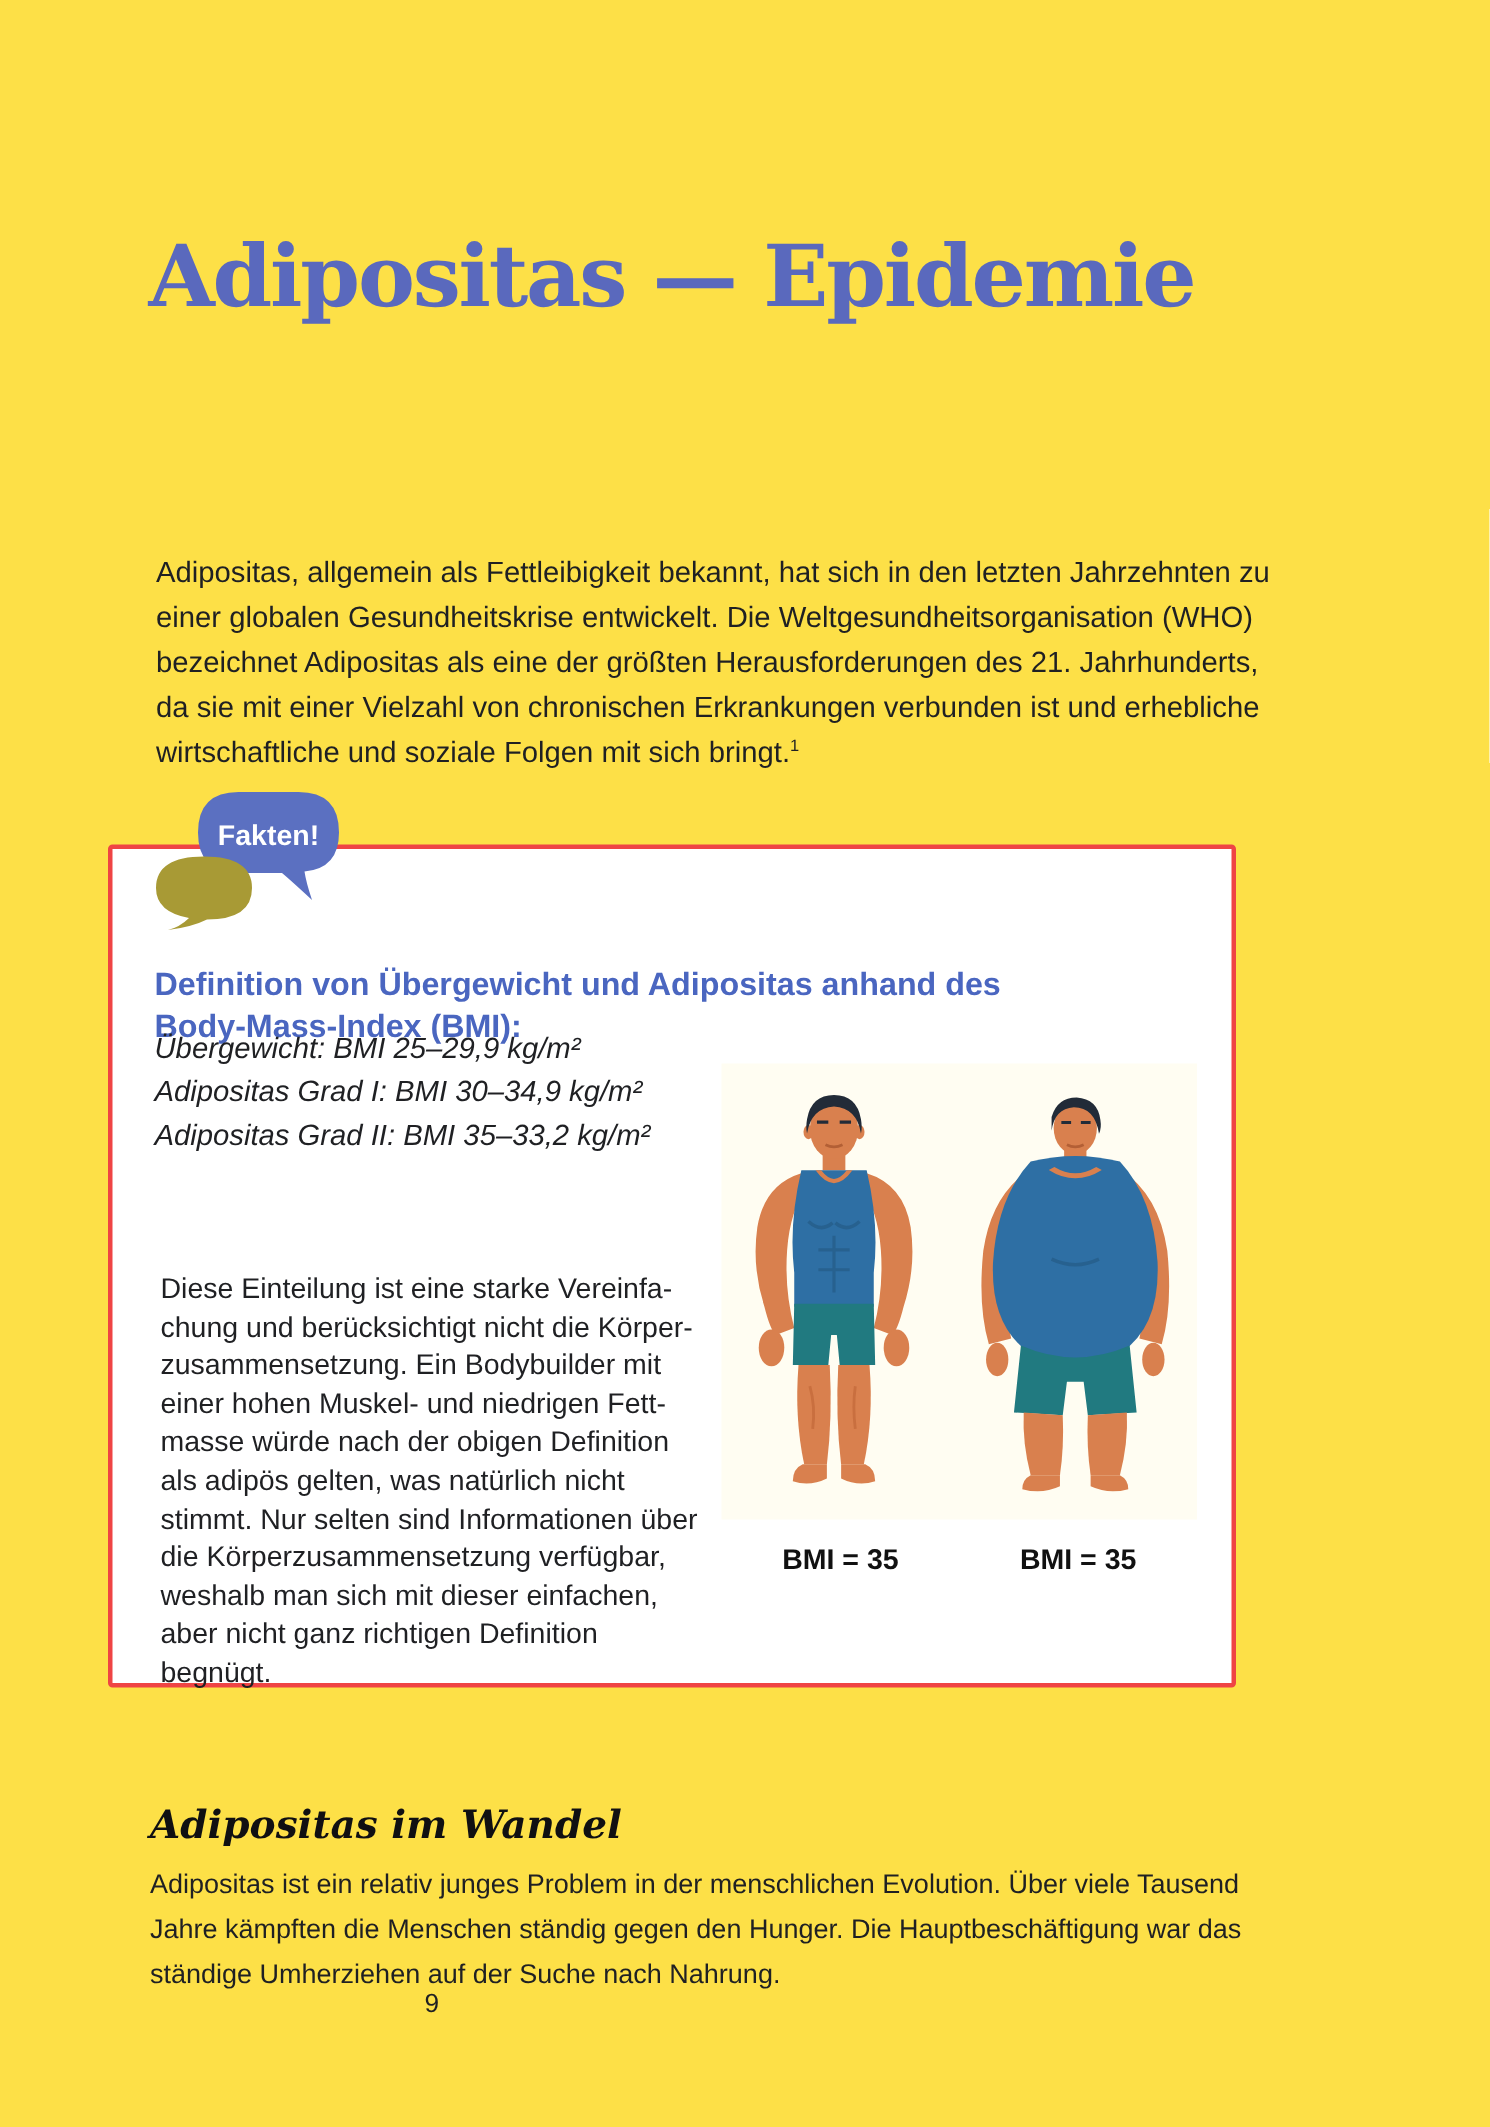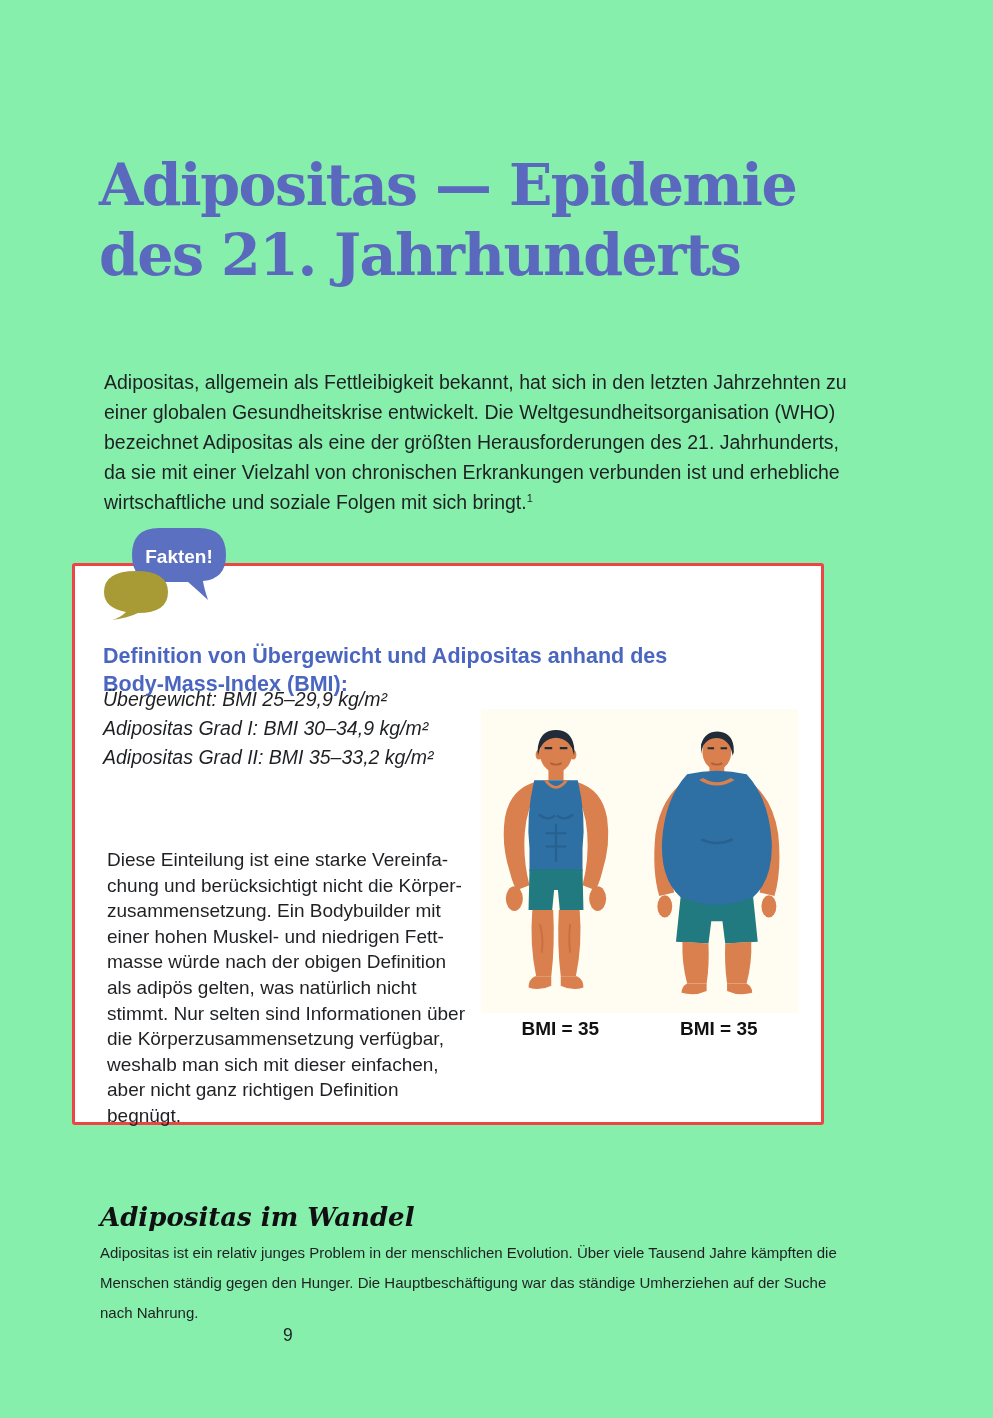--- a/index.html
+++ b/index.html
@@ -1,17 +1,17 @@
 <!DOCTYPE html>
 <html><head>
 <meta charset="utf-8">
 <style>
   html,body{margin:0;padding:0;background:#ffffff;}
   .page{
-    position:relative;width:993px;height:1418px;margin:0 auto;background:#86efac;
+    position:relative;width:993px;height:1418px;margin:0 auto;background:#fde047;
     font-family:"Liberation Sans",sans-serif;color:#1f2023;overflow:hidden;
   }
   .page-title{
     position:absolute;left:99px;top:112px;
     font-family:"DejaVu Serif",serif;font-weight:700;
     font-size:57px;line-height:70px;letter-spacing:-1.5px;
     color:#5a69bd;
   }
   .page-title span{display:block;white-space:nowrap;}
   .intro{
@@ -35,43 +35,42 @@
   }
   .box-para{
     position:absolute;left:32px;top:262px;width:368px;
     font-size:19px;line-height:25.6px;
   }
   .figure-panel{
     position:absolute;left:406px;top:143px;width:317px;height:304px;
     background:#fffdf2;display:flex;align-items:flex-end;justify-content:space-around;
   }
   .figure-labels{
-    position:absolute;left:406px;top:452px;width:317px;display:flex;
+    position:absolute;left:406px;top:464px;width:317px;display:flex;
   }
   .figure-labels span{flex:1;text-align:center;font-weight:bold;font-size:19px;color:#111;}
   .section-heading{
     position:absolute;left:100px;top:1180px;
     font-family:"DejaVu Serif",serif;font-weight:700;font-size:26px;color:#101012;font-style:italic;
   }
   .section-para{
     position:absolute;left:100px;top:1223px;width:742px;
-    font-size:15px;line-height:30px;
+    font-size:18px;line-height:30px;
   }
   .page-number{
     position:absolute;left:283px;top:1325px;font-size:17.5px;color:#1f2023;
   }
 </style>
 </head>
 <body>
 
 <div class="page">
 
   <h1 class="page-title">
     <span>Adipositas — Epidemie</span>
-    <span>des 21. Jahrhunderts</span>
   </h1>
 
   <p class="intro"><span>Adipositas, allgemein als Fettleibigkeit bekannt, hat sich in den letzten Jahrzehn­ten zu einer globalen Gesundheitskrise entwickelt. Die Weltgesundheitsorganisa­tion (WHO) bezeichnet Adipositas als eine der größten Herausforderungen des 21. Jahrhunderts, da sie mit einer Vielzahl von chronischen Erkrankungen verbun­den ist und erhebliche wirtschaftliche und soziale Folgen mit sich bringt.</span><sup>1</sup></p>
 
   <div class="fact-box">
     <h2 class="box-heading">Definition von Übergewicht und Adipositas anhand des Body-Mass-Index (BMI):</h2>
 
     <div class="bmi-list">
       <div>Übergewicht: BMI 25–29,9 kg/m²</div>
       <div>Adipositas Grad I: BMI 30–34,9 kg/m²</div>

